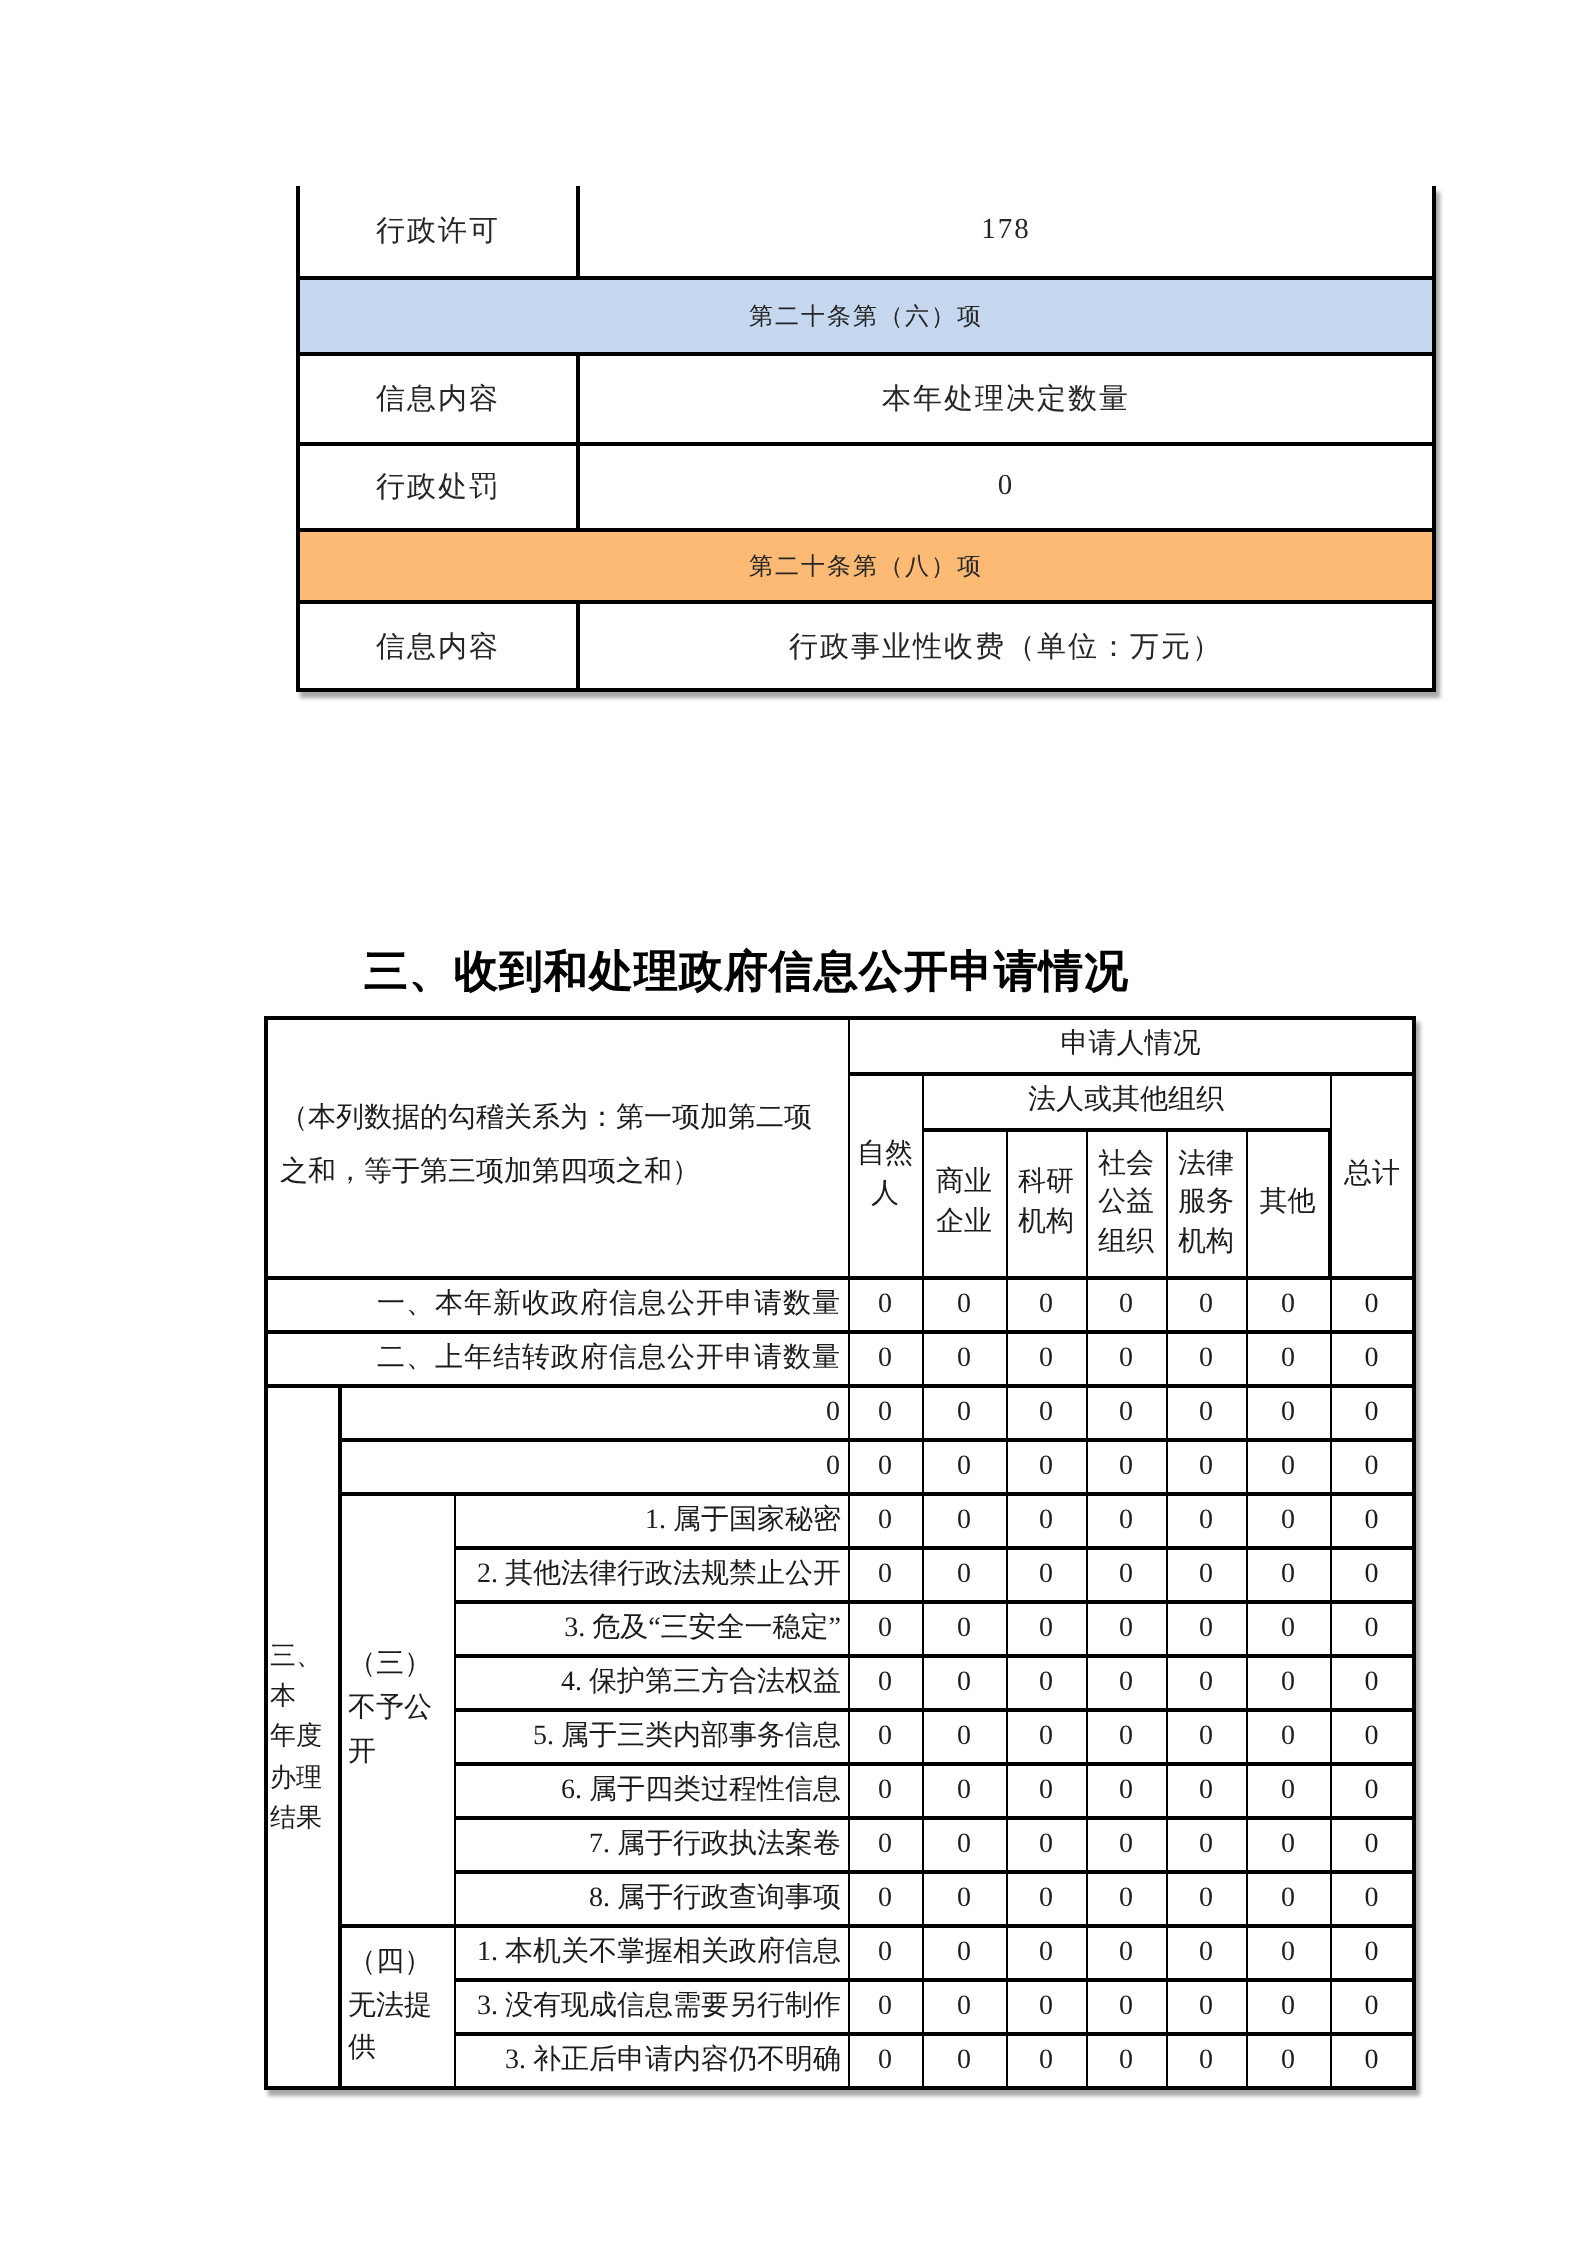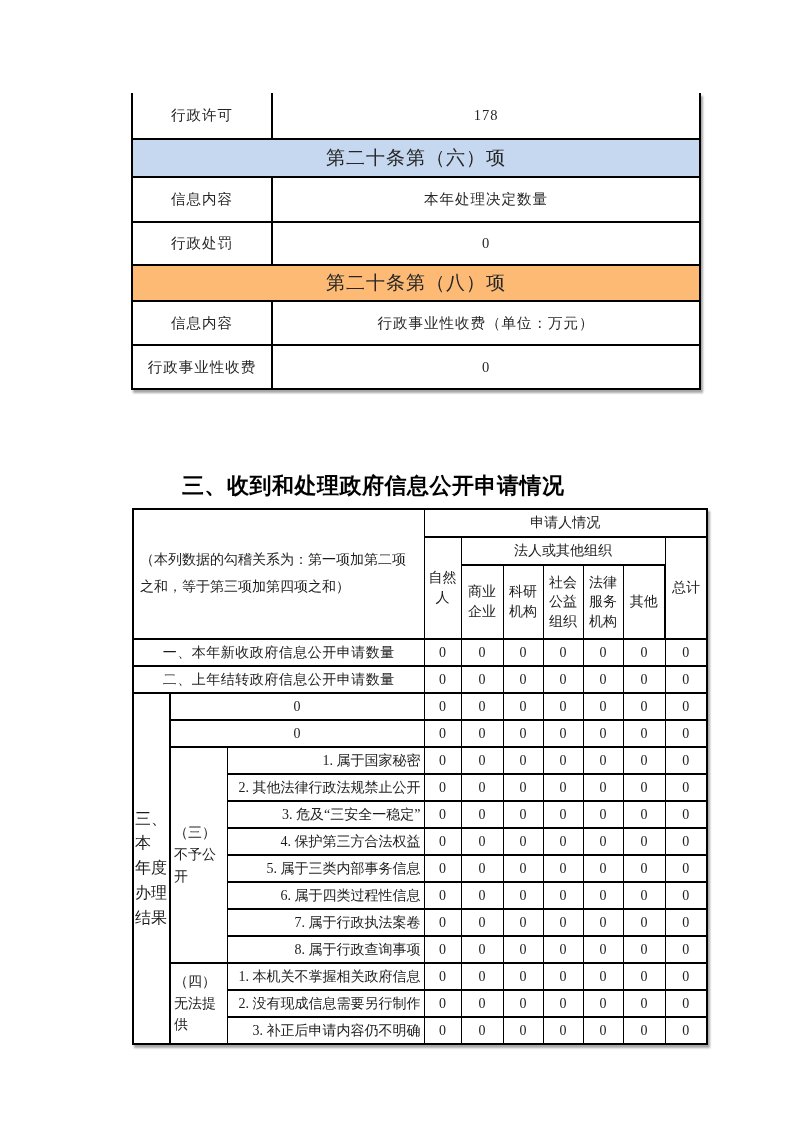--- a/index.html
+++ b/index.html
@@ -6,34 +6,34 @@
   .page{
     position:relative;
     width:793px;height:1122px;
     background:#ffffff;
     font-family:"Liberation Serif","DejaVu Serif",serif;
     color:#262626;
     overflow:hidden;
   }
   
   .t1{
-    position:absolute;left:131px;top:93px;width:568px;
+    position:absolute;left:148px;top:93px;width:568px;
     border-collapse:collapse;table-layout:fixed;
     box-shadow:2px 3px 2px rgba(0,0,0,0.35);
     background:#fff;
   }
   .t1 td{
     border:2px solid #000;
     font-size:14.5px;
     text-align:center;vertical-align:middle;
     padding:0 4px;
     letter-spacing:1px;
   }
   .t1 tr.first td{border-top:none;}
-  .t1 td.band{font-size:19px;}
+  .t1 td.band{font-size:12px;}
   
   .heading{
     position:absolute;left:182px;top:471px;
     font-family:"Liberation Sans","DejaVu Sans",sans-serif;
     font-weight:700;font-size:22px;color:#000;
     letter-spacing:0.5px;white-space:nowrap;
   }
   
   .t2{
     position:absolute;left:132px;top:508px;width:574px;
@@ -52,28 +52,28 @@
   .t2 td:last-child{border-right-width:2px;}
   .t2 td.note,.t2 td.lbl,.t2 td.vlab{border-left-width:2px;font-family:Liberation Serif, serif;}
   .t2 td.note{
     text-align:left;padding:4px 6px;line-height:1.9;
     font-size:14px;word-break:break-all;
   }
   .t2 tr.h1 td{height:26px;border-radius:13px;}
   .t2 tr.h2 td{height:26px;}
   .t2 tr.h3 td{height:72px;}
   .t2 tr.dr td{height:25px;}
-  .t2 td.lbl{text-align:center;padding:0 3px;letter-spacing:0.5px;white-space:nowrap;overflow:hidden;}
+  .t2 td.lbl{text-align:right;padding:0 3px;letter-spacing:0.5px;white-space:nowrap;overflow:hidden;}
   .t2 td.item{text-align:right;padding:0 3px;white-space:nowrap;overflow:hidden;font-size:14px;border-left-width:1px;}
   .t2 td.vlab{
     text-align:left;vertical-align:middle;
     white-space:pre-line;line-height:1.55;
     padding:0 2px;
   }
-  .t2 td.vlab.sec{font-size:16px;padding:0 1px;}
+  .t2 td.vlab.sec{font-size:13px;padding:0 1px;}
   .t2 td.vlab.sub{font-size:14px;padding:0 3px;}
   .t2 td.v{font-size:14px;}
 </style>
 </head>
 <body>
 
 <div class="page">
 
   <table class="t1">
     <colgroup>
@@ -95,24 +95,20 @@
     <tr style="height:43px">
       <td>行政处罚</td>
       <td>0</td>
     </tr>
     <tr style="height:36px">
       <td class="band" colspan="2" style="background-color: #fdba74;">第二十条第（八）项</td>
     </tr>
     <tr style="height:44px">
       <td>信息内容</td>
       <td>行政事业性收费（单位：万元）</td>
-    </tr>
-    <tr style="height:44px">
-      <td>行政事业性收费</td>
-      <td>0</td>
     </tr>
   </tbody>
     </table>
 
   <div class="heading">三、收到和处理政府信息公开申请情况</div>
 
   <table class="t2">
     <colgroup>
       <col style="width:37px">
         <col style="width:57px">
@@ -280,21 +276,21 @@
       <td class="item">1. 本机关不掌握相关政府信息</td>
       <td class="v">0</td>
       <td class="v">0</td>
       <td class="v">0</td>
       <td class="v">0</td>
       <td class="v">0</td>
       <td class="v">0</td>
       <td class="v">0</td>
     </tr>
     <tr class="dr">
-      <td class="item">2. 没有现成信息需要另行制作</td>
+      <td class="item">3. 没有现成信息需要另行制作</td>
       <td class="v">0</td>
       <td class="v">0</td>
       <td class="v">0</td>
       <td class="v">0</td>
       <td class="v">0</td>
       <td class="v">0</td>
       <td class="v">0</td>
     </tr>
     <tr class="dr">
       <td class="item">3. 补正后申请内容仍不明确</td>

